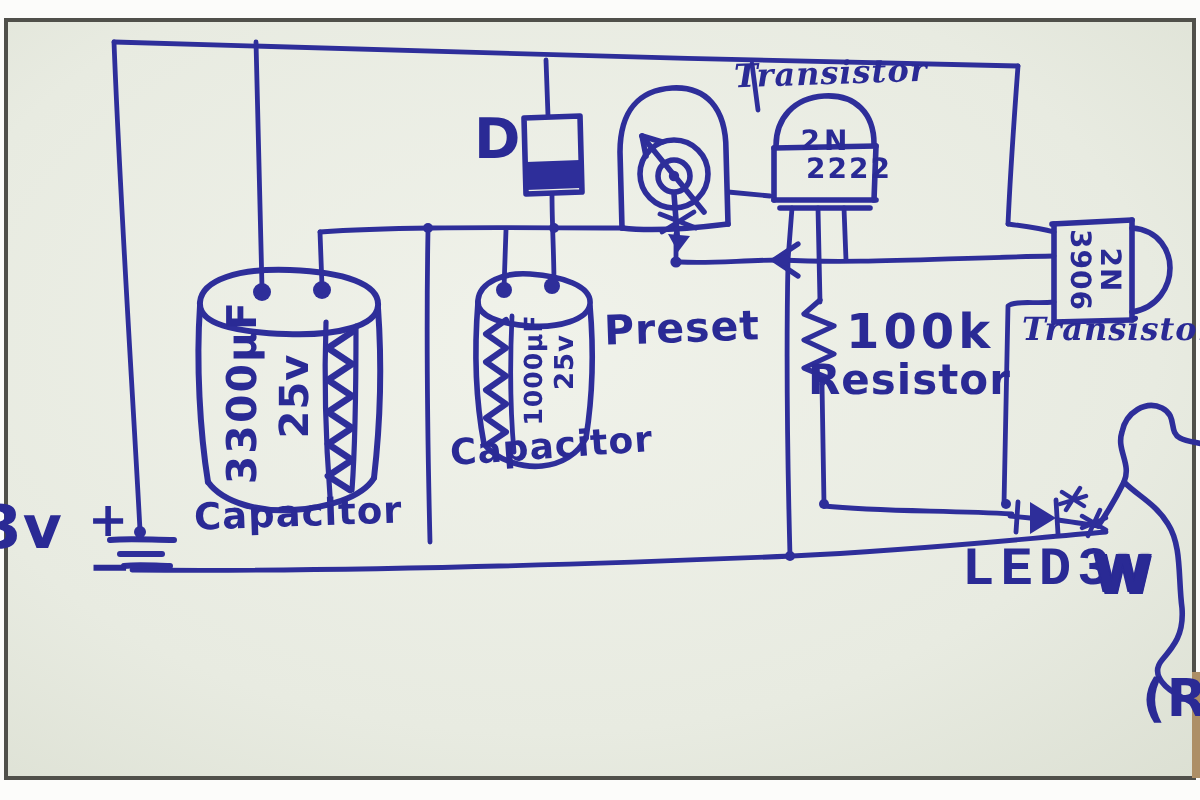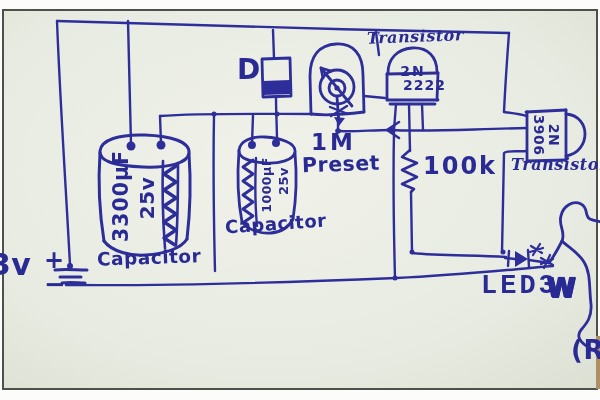--- a/index.html
+++ b/index.html
@@ -163,28 +163,28 @@
   <div class="lbl rot-ccw" style="left:121px;top:196px;font-size:20.5px;font-weight:700;letter-spacing:1px;">3300µF</div>
   <div class="lbl rot-ccw" style="left:147px;top:198px;font-size:20px;">25v</div>
   <div class="lbl" style="left:97px;top:249px;font-size:18.5px;transform:rotate(-2deg);">Capacitor</div>
 
   <div class="lbl rot-ccw" style="left:267px;top:185px;font-size:12.5px;font-weight:700;">1000µF</div>
   <div class="lbl rot-ccw" style="left:283px;top:181px;font-size:13px;">25v</div>
   <div class="lbl" style="left:225px;top:215px;font-size:18px;transform:rotate(-4deg);">Capacitor</div>
 
   <div class="lbl" style="left:237px;top:56px;font-size:28px;font-weight:700;">D</div>
 
-  <div class="lbl" style="left:311px;top:131px;font-size:23px;letter-spacing:3px;">1M</div>
   <div class="lbl" style="left:302px;top:154px;font-size:20.5px;transform:rotate(-2deg);">Preset</div>
 
   <div class="lbl cursive" style="left:367px;top:29px;font-size:16px;transform:rotate(-2deg);">Transistor</div>
   <div class="lbl" style="left:389px;top:64px;width:48px;text-align:center;font-size:14px;font-weight:700;letter-spacing:2px;">2N</div>
   <div class="lbl" style="left:388px;top:78px;width:73px;text-align:center;font-size:14px;letter-spacing:1px;">2222</div>
 
   <div class="lbl" style="left:423px;top:154px;font-size:24px;letter-spacing:2px;">100k</div>
+  <div class="lbl" style="left:404px;top:180px;font-size:21px;">Resistor</div>
 
   <div class="lbl rot-cw" style="left:546px;top:135px;font-size:14px;font-weight:700;line-height:1.1;">
       <span style="display:block;">2N</span>
       <span style="display:block;">3906</span>
     </div>
   <div class="lbl cursive" style="left:511px;top:157px;font-size:16px;">Transistor</div>
 
   <div class="lbl" style="left:481px;top:273px;font-size:27px;letter-spacing:3px;font-family:Liberation Mono, monospace;">LED3</div>
   <div class="lbl fat" style="left:547px;top:275px;font-size:26px;">W</div>
 

